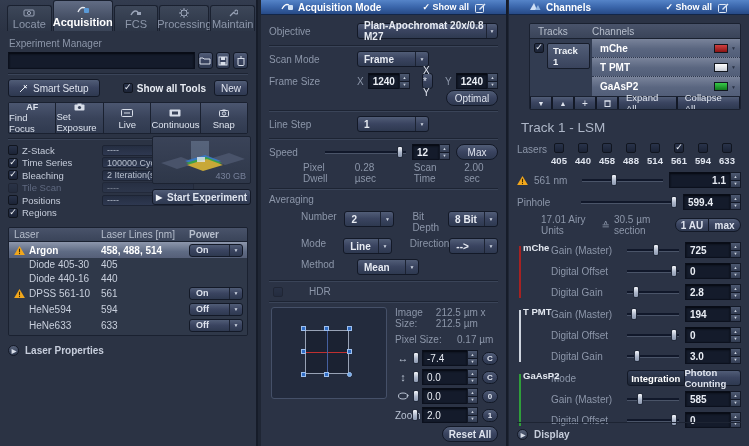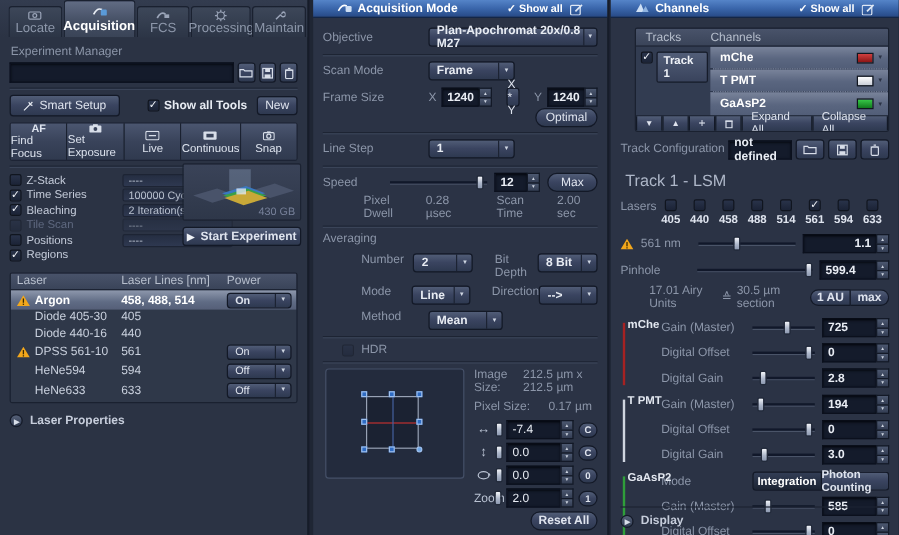--- a/index.html
+++ b/index.html
@@ -144,21 +144,21 @@
              color:#b7bfcd; align-items:center; border-bottom:1px solid #1a2130; }
   .lt-body { background:#2f3849; padding-bottom:2px; }
   .lt-row { display:flex; align-items:center; height:13.5px; color:#c9d0dd; }
   .lt-row.tall { height:16px; }
   .lt-row.sel {
     background:linear-gradient(#8d97ac,#5f6b84 60%,#555f78);
     color:#fff; font-weight:bold; height:16px;
   }
   .c-name { width:92px; padding-left:5px; display:flex; align-items:center; gap:4px;}
   .c-lines { width:88px; }
-  .c-power { flex:1; padding-right:4px; }
+  .c-power { flex:1; padding-right:4px;font-weight:bold; }
   .pw-dd { width:100%; height:13px; font-size:9px; }
   .warn { width:11px; height:9px; flex:none; }
   .lp-foot { display:flex; align-items:center; gap:6px; margin-top:9px; color:#c6cddb; font-weight:bold; }
 
   
   .ap-body { padding:8px 8px 0 8px; }
   .frow { display:flex; align-items:center; margin-bottom:6px; }
   .frow .lbl1 { width:88px; flex:none; }
   .obj-dd { flex:1; }
   .optimal-row { display:flex; justify-content:flex-end; margin-top:-2px; margin-bottom:4px; }
@@ -633,21 +633,21 @@
     </div>
     <div class="avg-grid">
       <span class="lbl lbl2">Method</span>
       <span class="dd" style="width:62px;">
         <span class="white" style="font-weight:bold;">Mean</span>
         <span class="dd-arr"></span>
       </span>
     </div>
     <div class="divider"></div>
 
-    <div class="frow" style="margin:3px 16px;">
+    <div class="frow" style="margin:3px 4px;gap:20px;">
       <span class="cb disabled" style="margin-right:6px;"></span>
       <span class="lbl">HDR</span>
     </div>
     <div class="divider"></div>
 
 
     <div class="scanarea">
       <div class="sa-preview">
         <div class="sa-frame">
           <div class="sa-hline"></div>
@@ -811,44 +811,20 @@
         <span class="sp"></span>
         <span class="btn exp-btn">
             <span>Expand All</span>
           </span>
         <span class="btn exp-btn">
             <span>Collapse All</span>
           </span>
       </div>
     </div>
 
-    <div class="tc-row">
-      <span class="lbl">Track Configuration</span>
-      <span class="field" style="flex:1; font-weight:bold;">
-        <span>not defined</span>
-      </span>
-      <span class="btn icon-btn">
-        <svg width="12" height="9" viewBox="0 0 12 9">
-            <path d="M1 8V2h3l1 1h6v5z" fill="none" stroke="#d8dee9"></path>
-          </svg>
-      </span>
-      <span class="btn icon-btn">
-        <svg width="10" height="10" viewBox="0 0 10 10">
-            <rect x="1" y="1" width="8" height="8" fill="none" stroke="#d8dee9"></rect>
-            <rect x="3" y="1" width="4" height="3" fill="#d8dee9"></rect>
-            <rect x="2.5" y="6" width="5" height="3" fill="#d8dee9"></rect>
-          </svg>
-      </span>
-      <span class="btn icon-btn">
-        <svg width="8" height="10" viewBox="0 0 8 10">
-            <rect x="1" y="2.5" width="6" height="7" rx="1" fill="none" stroke="#d8dee9"></rect>
-            <path d="M0.5 2.5h7M3 1h2" stroke="#d8dee9"></path>
-          </svg>
-      </span>
-    </div>
 
     <div class="track-title">Track 1 - LSM</div>
 
     <div class="lasers-row">
       <span class="lbl lbl1">Lasers</span>
       <div class="wl-grid">
         <span class="wl">
             <span class="cb"></span>
             <span class="num">405</span>
           </span>

